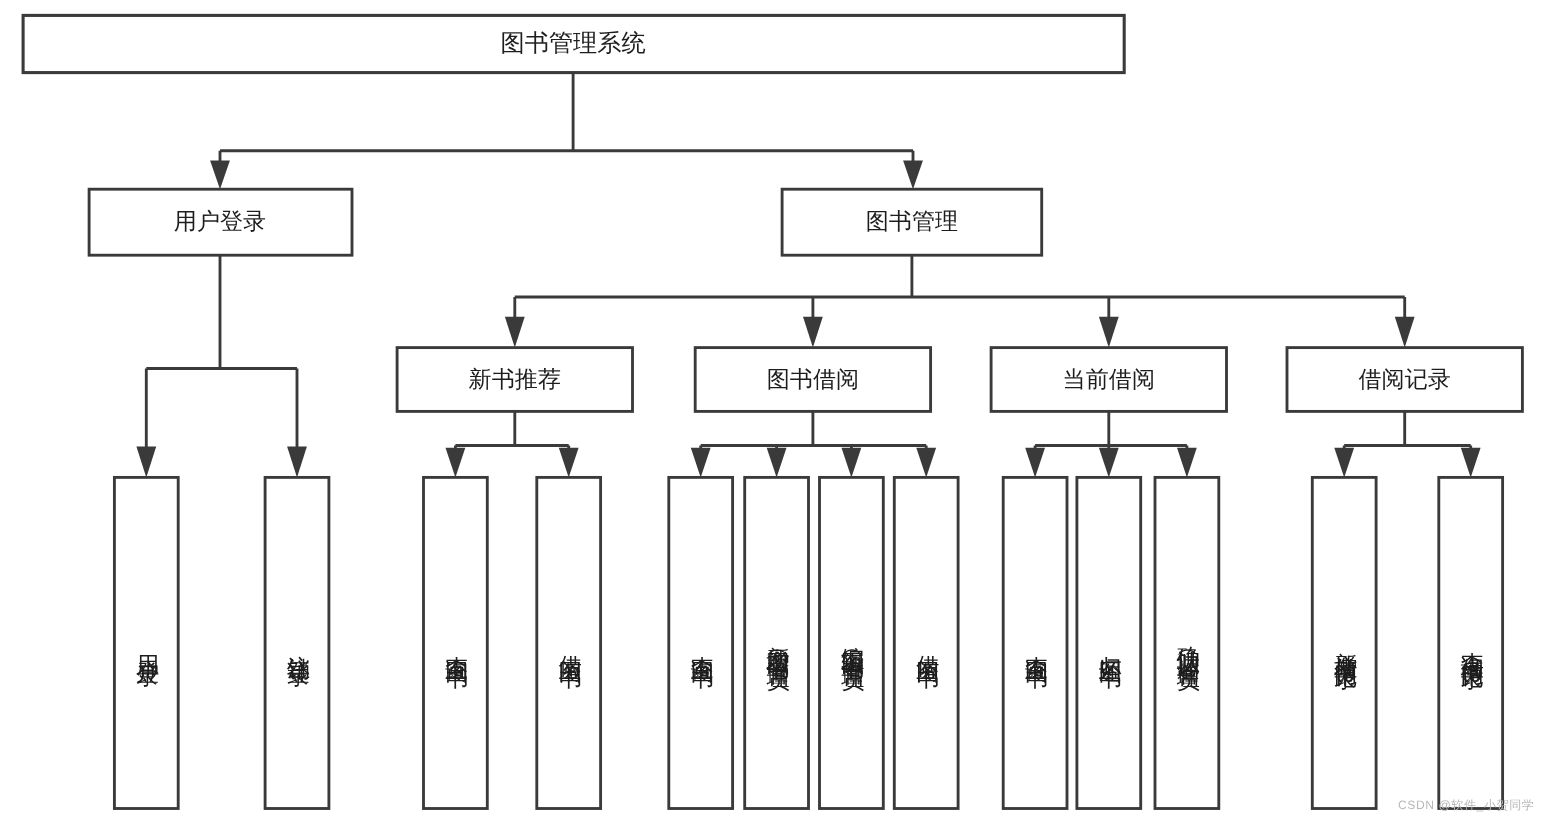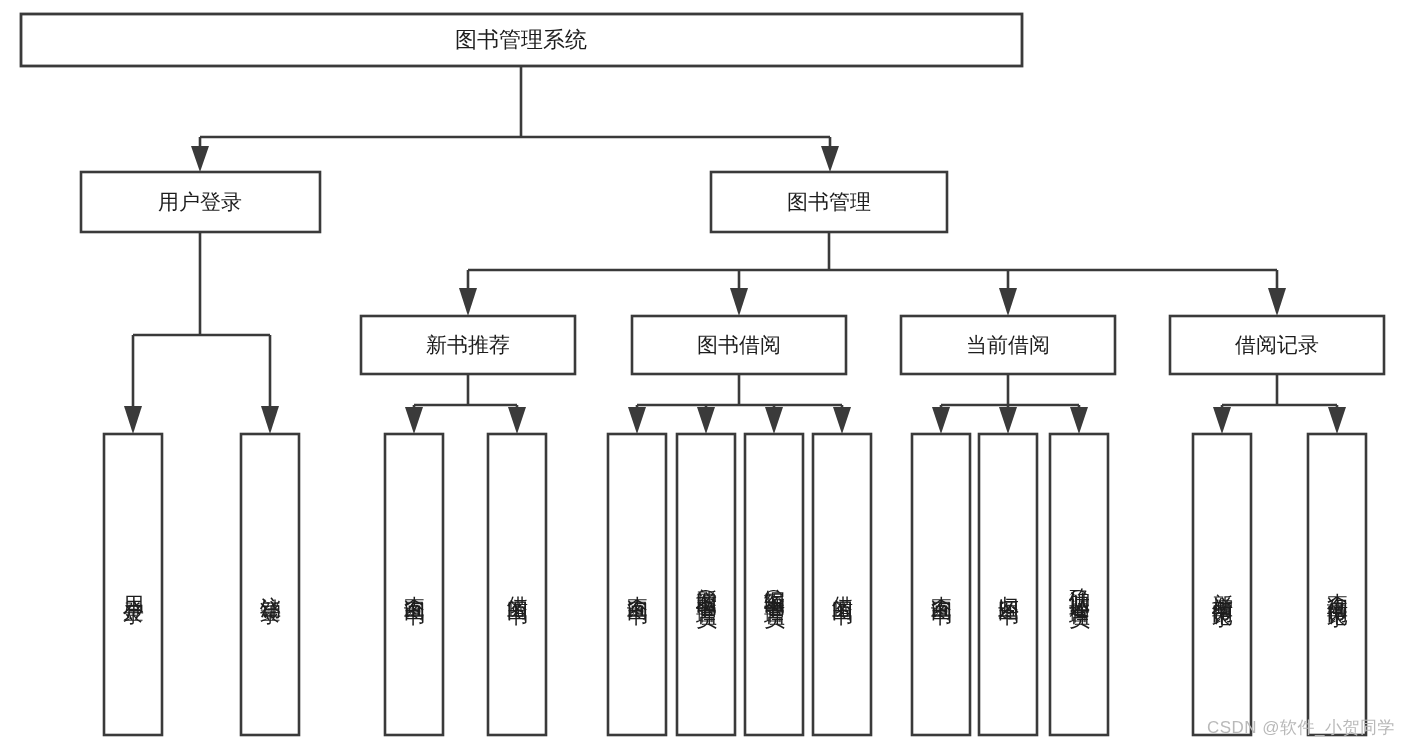--- a/index.html
+++ b/index.html
@@ -70,21 +70,21 @@
     line-height: 1.18;
     letter-spacing: 3px;
     color: #1d1d1d;
     white-space: nowrap;
   }
   .watermark {
     position: absolute;
     right: 10px;
     bottom: 8px;
     color: #b9b9b9;
-    font-size: 17px;
+    font-size: 11px;
     font-family: "Liberation Sans", "DejaVu Sans", sans-serif;
     letter-spacing: 0.5px;
     white-space: nowrap;
   }
 </style>
 </head>
 <body>
 
 <div id="diagram-root">
 

